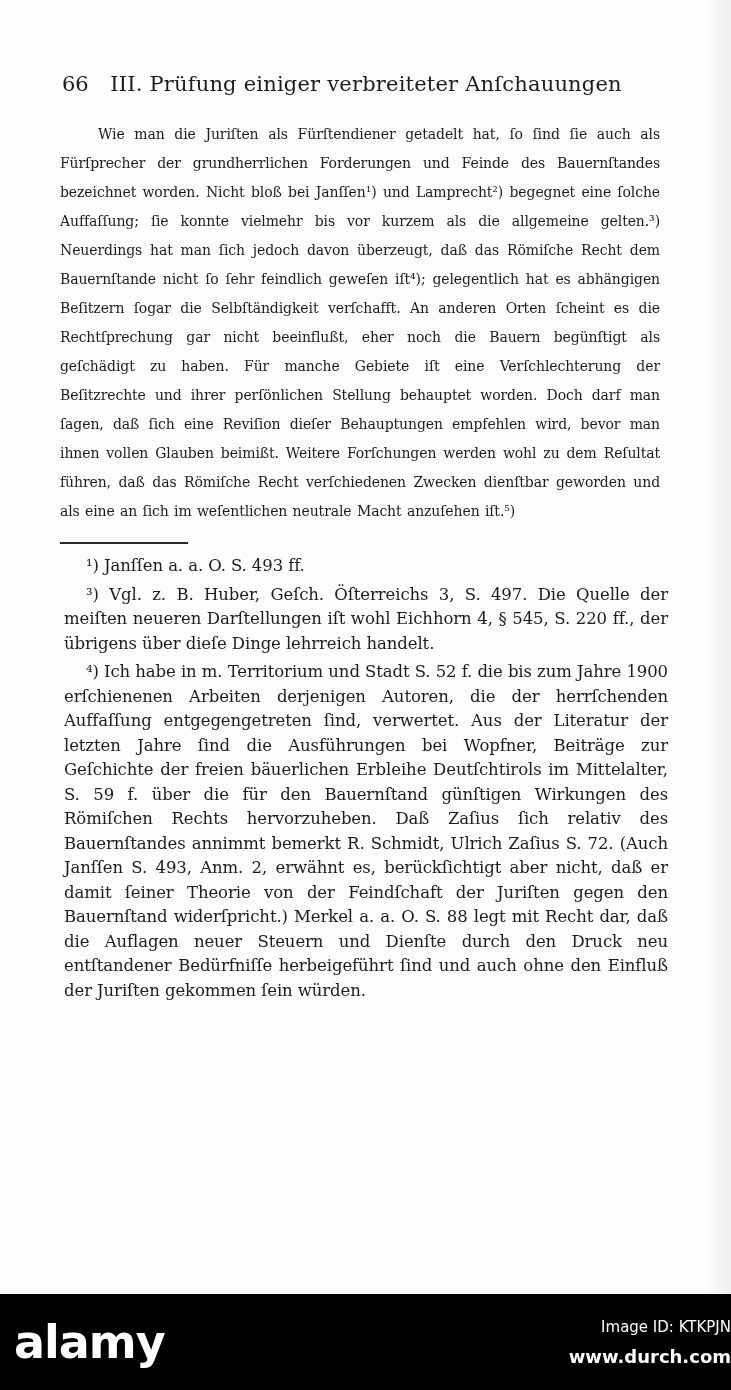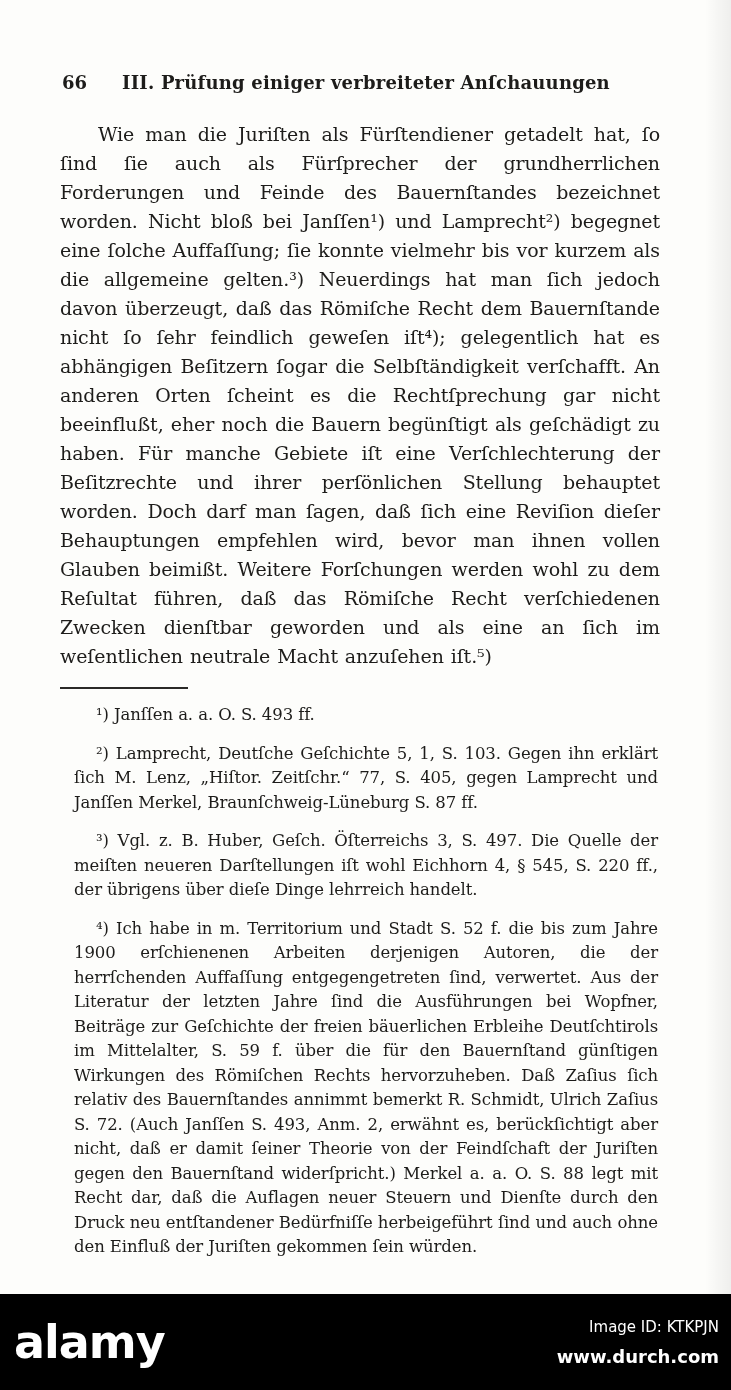--- a/index.html
+++ b/index.html
@@ -27,66 +27,65 @@
   }
   .content {
     position: absolute;
     left: 60px;
     top: 24px;
     width: 612px;
   }
   .page-header {
     position: relative;
     height: 24px;
-    font-size: 18px;
-    font-weight: bold;
+    font-size: 21px;
   }
   .page-number {
     position: absolute;
     left: 2px;
     top: 0;
   }
   .header-title {
     text-align: center;
     letter-spacing: 0.2px;
     margin-top: 48px;
   }
   .body-text {
     margin: 24px 12px 0 0;
-    font-size: 19px;
+    font-size: 14px;
     line-height: 29px;
     text-align: justify;
     text-indent: 38px;
     letter-spacing: -0.1px;
     word-spacing: 1px;
   }
   .footnote-separator {
     width: 128px;
     height: 0;
     border: none;
     border-top: 2px solid #2a2927;
     margin: 16px 0 10px 0;
   }
   .footnotes p {
-    margin: 14px;
+    margin: 4px;
     font-size: 16.5px;
     line-height: 24.5px;
     text-align: justify;
     text-indent: 22px;
     letter-spacing: -0.1px;
   }
   .watermark-bar {
     position: absolute;
     left: 0; right: 0; bottom: 0;
     height: 96px;
     background: #000;
     display: flex;
     align-items: center;
     justify-content: space-between;
-    padding: 0 12px 0 14px;
+    padding: 0 0 0 14px;
     box-sizing: border-box;
     font-family: "DejaVu Sans", "Liberation Sans", sans-serif;
   }
   .alamy-logo {
     color: #ffffff;
     font-size: 46px;
     font-weight: bold;
     letter-spacing: -1px;
     line-height: 1;
   }
@@ -113,21 +112,20 @@
       <span class="page-number">66</span>
       <div class="header-title">III. Prüfung einiger verbreiteter Anſchauungen</div>
     </div>
 
     <p class="body-text">Wie man die Juriſten als Fürſtendiener getadelt hat, ſo ſind ſie auch als Fürſprecher der grundherrlichen Forderungen und Feinde des Bauernſtandes bezeichnet worden. Nicht bloß bei Janſſen¹) und Lamprecht²) begegnet eine ſolche Auffaſſung; ſie konnte vielmehr bis vor kurzem als die allgemeine gelten.³) Neuerdings hat man ſich jedoch davon überzeugt, daß das Römiſche Recht dem Bauernſtande nicht ſo ſehr feindlich geweſen iſt⁴); gelegentlich hat es abhängigen Beſitzern ſogar die Selbſtändigkeit verſchafft. An anderen Orten ſcheint es die Rechtſprechung gar nicht beeinflußt, eher noch die Bauern begünſtigt als geſchädigt zu haben. Für manche Gebiete iſt eine Verſchlechterung der Beſitzrechte und ihrer perſönlichen Stellung behauptet worden. Doch darf man ſagen, daß ſich eine Reviſion dieſer Behauptungen empfehlen wird, bevor man ihnen vollen Glauben beimißt. Weitere Forſchungen werden wohl zu dem Reſultat führen, daß das Römiſche Recht verſchiedenen Zwecken dienſtbar geworden und als eine an ſich im weſentlichen neutrale Macht anzuſehen iſt.⁵)</p>
 
     <hr class="footnote-separator">
 
     <div class="footnotes">
       <p>¹) Janſſen a. a. O. S. 493 ff.</p>
-      <p>²) Lamprecht, Deutſche Geſchichte 5, 1, S. 103.  Gegen ihn erklärt ſich M. Lenz, „Hiſtor. Zeitſchr.“ 77, S. 405, gegen Lamprecht und Janſſen Merkel, Braunſchweig-Lüneburg S. 87 ff.</p>
       <p>³) Vgl. z. B. Huber, Geſch. Öſterreichs 3, S. 497.  Die Quelle der meiſten neueren Darſtellungen iſt wohl Eichhorn 4, § 545, S. 220 ff., der übrigens über dieſe Dinge lehrreich handelt.</p>
       <p>⁴) Ich habe in m. Territorium und Stadt S. 52 f. die bis zum Jahre 1900 erſchienenen Arbeiten derjenigen Autoren, die der herrſchenden Auffaſſung entgegengetreten ſind, verwertet.  Aus der Literatur der letzten Jahre ſind die Ausführungen bei Wopfner, Beiträge zur Geſchichte der freien bäuerlichen Erbleihe Deutſchtirols im Mittelalter, S. 59 f. über die für den Bauernſtand günſtigen Wirkungen des Römiſchen Rechts hervorzuheben.  Daß Zaſius ſich relativ des Bauernſtandes annimmt bemerkt R. Schmidt, Ulrich Zaſius S. 72.  (Auch Janſſen S. 493, Anm. 2, erwähnt es, berückſichtigt aber nicht, daß er damit ſeiner Theorie von der Feindſchaft der Juriſten gegen den Bauernſtand widerſpricht.) Merkel a. a. O. S. 88 legt mit Recht dar, daß die Auflagen neuer Steuern und Dienſte durch den Druck neu entſtandener Bedürfniſſe herbeigeführt ſind und auch ohne den Einfluß der Juriſten gekommen ſein würden.</p>
     </div>
 
   </div>
 
   <div class="watermark-bar">
     <div class="alamy-logo">alamy</div>
     <div class="watermark-meta">
       <div class="image-id">Image ID: KTKPJN</div>

